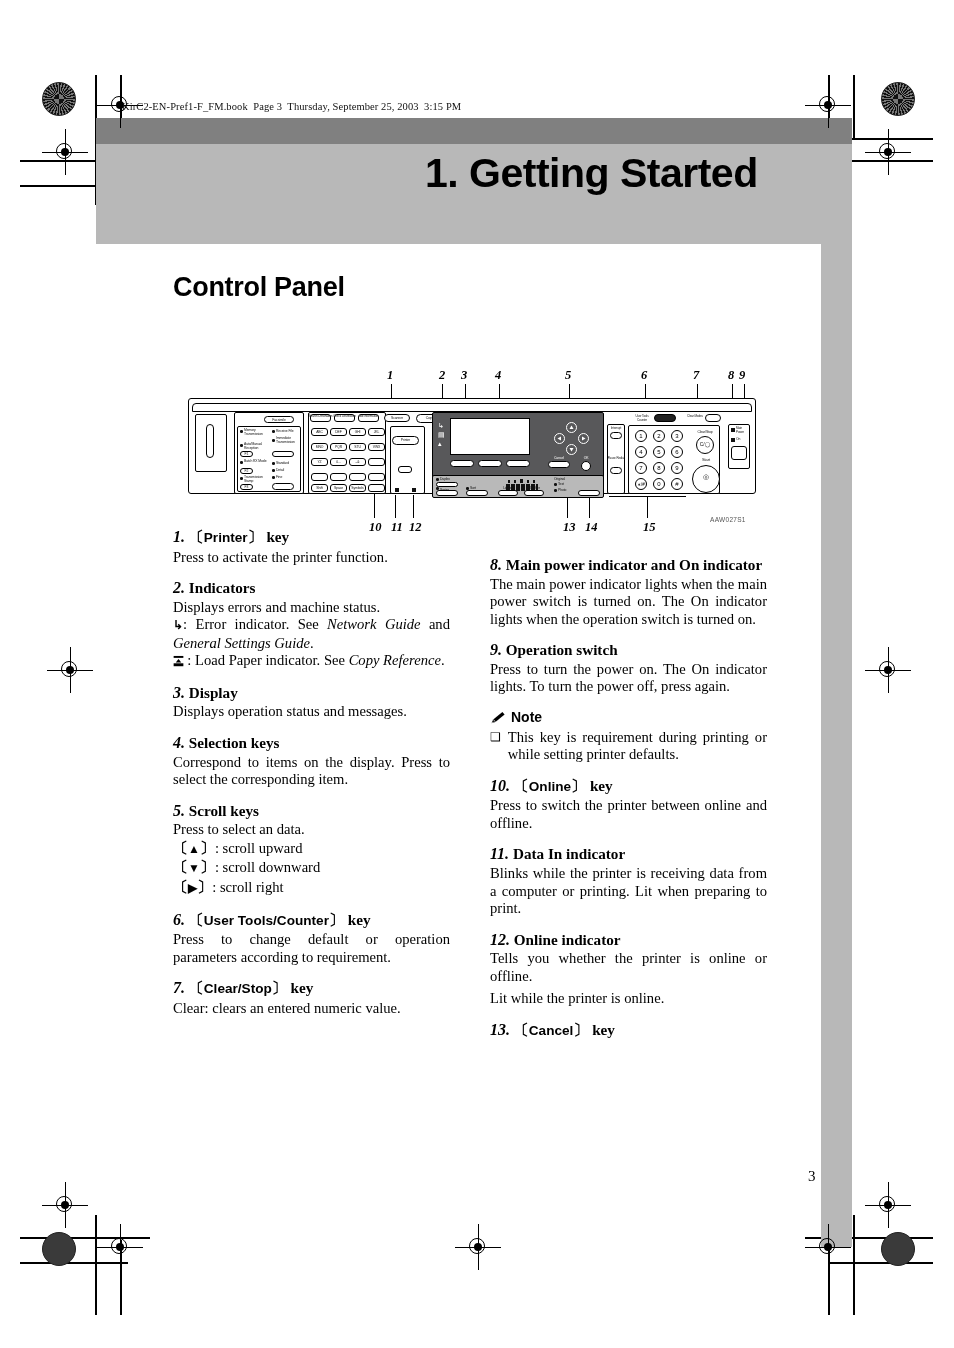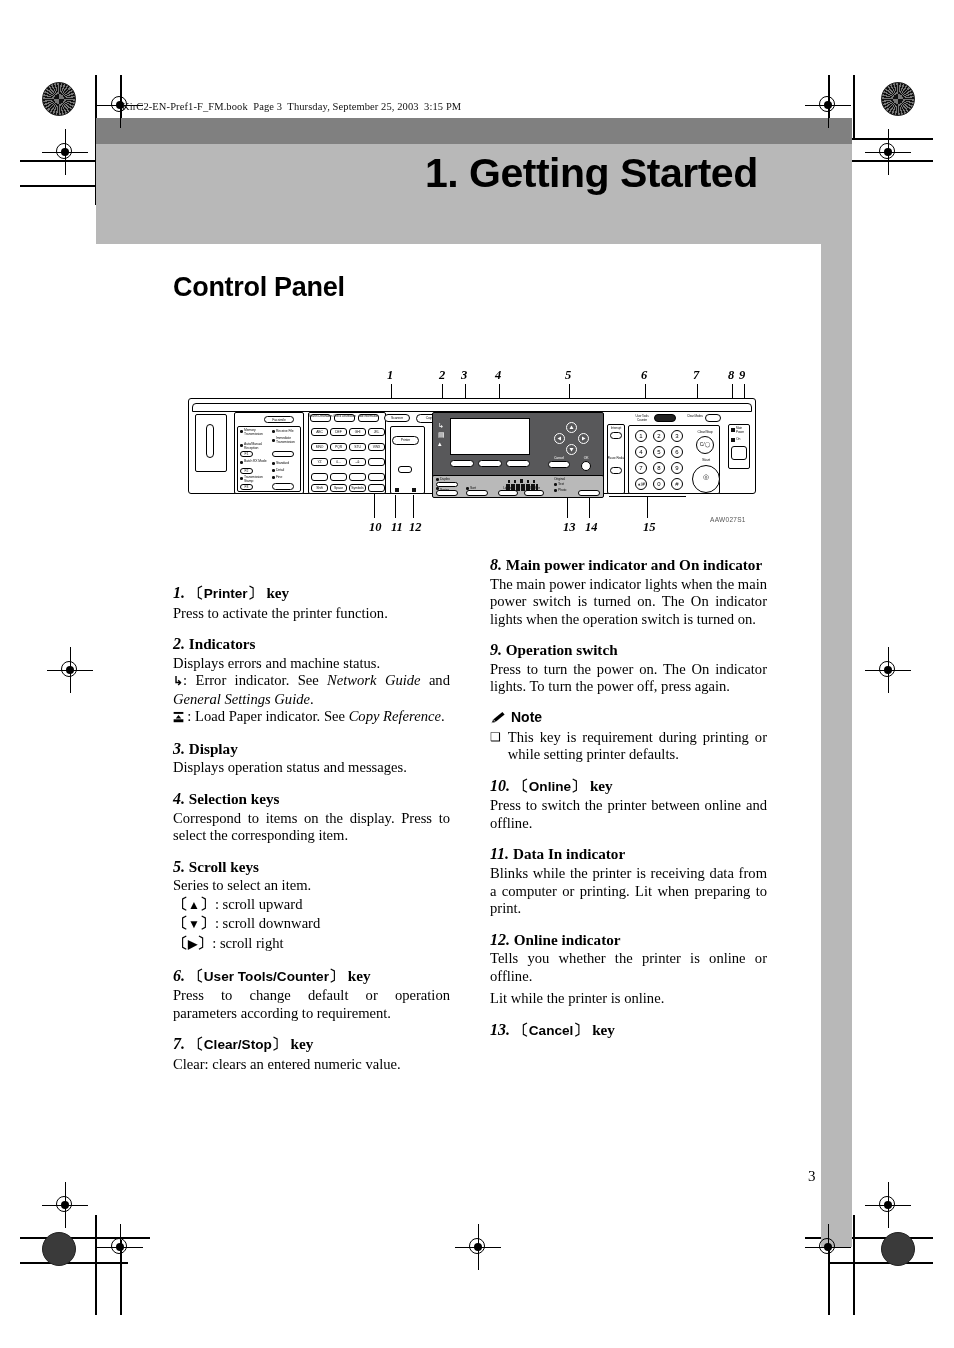--- a/index.html
+++ b/index.html
@@ -114,21 +114,21 @@
   .col {
     position:absolute;
     width:277px;
     font-family:"Liberation Serif", serif;
     font-size:14.6px;
     line-height:17.6px;
     color:#000;
     text-align:justify;
     text-justify:inter-word;
   }
-  .col.left { left:173px; top:584px; }
+  .col.left { left:173px; top:528px; }
   .col.right { left:490px; top:556px; }
 
   .item-head {
     font-weight:bold;
     font-size:15.2px;
     line-height:18.5px;
     margin-top:13px;
     margin-bottom:1px;
   }
   .item-head:first-child { margin-top:0; }
@@ -667,21 +667,21 @@
     <div class="item-head">
       <span class="n">4.</span>
       <span>Selection keys</span>
     </div>
     <p class="para">Correspond to items on the display. Press to select the corresponding item.</p>
 
     <div class="item-head">
       <span class="n">5.</span>
       <span>Scroll keys</span>
     </div>
-    <p class="para">Series to select an item.</p>
+    <p class="para">Press to select an data.</p>
 
     <p class="ind-line">
       <span class="brk">〔</span><span class="gl">▲</span><span class="brk">〕</span><span>: scroll upward</span>
     </p>
     <p class="ind-line">
       <span class="brk">〔</span><span class="gl">▼</span><span class="brk">〕</span><span>: scroll downward</span>
     </p>
     <p class="ind-line">
       <span class="brk">〔</span><span class="gl">▶</span><span class="brk">〕</span><span>: scroll right</span>
     </p>

